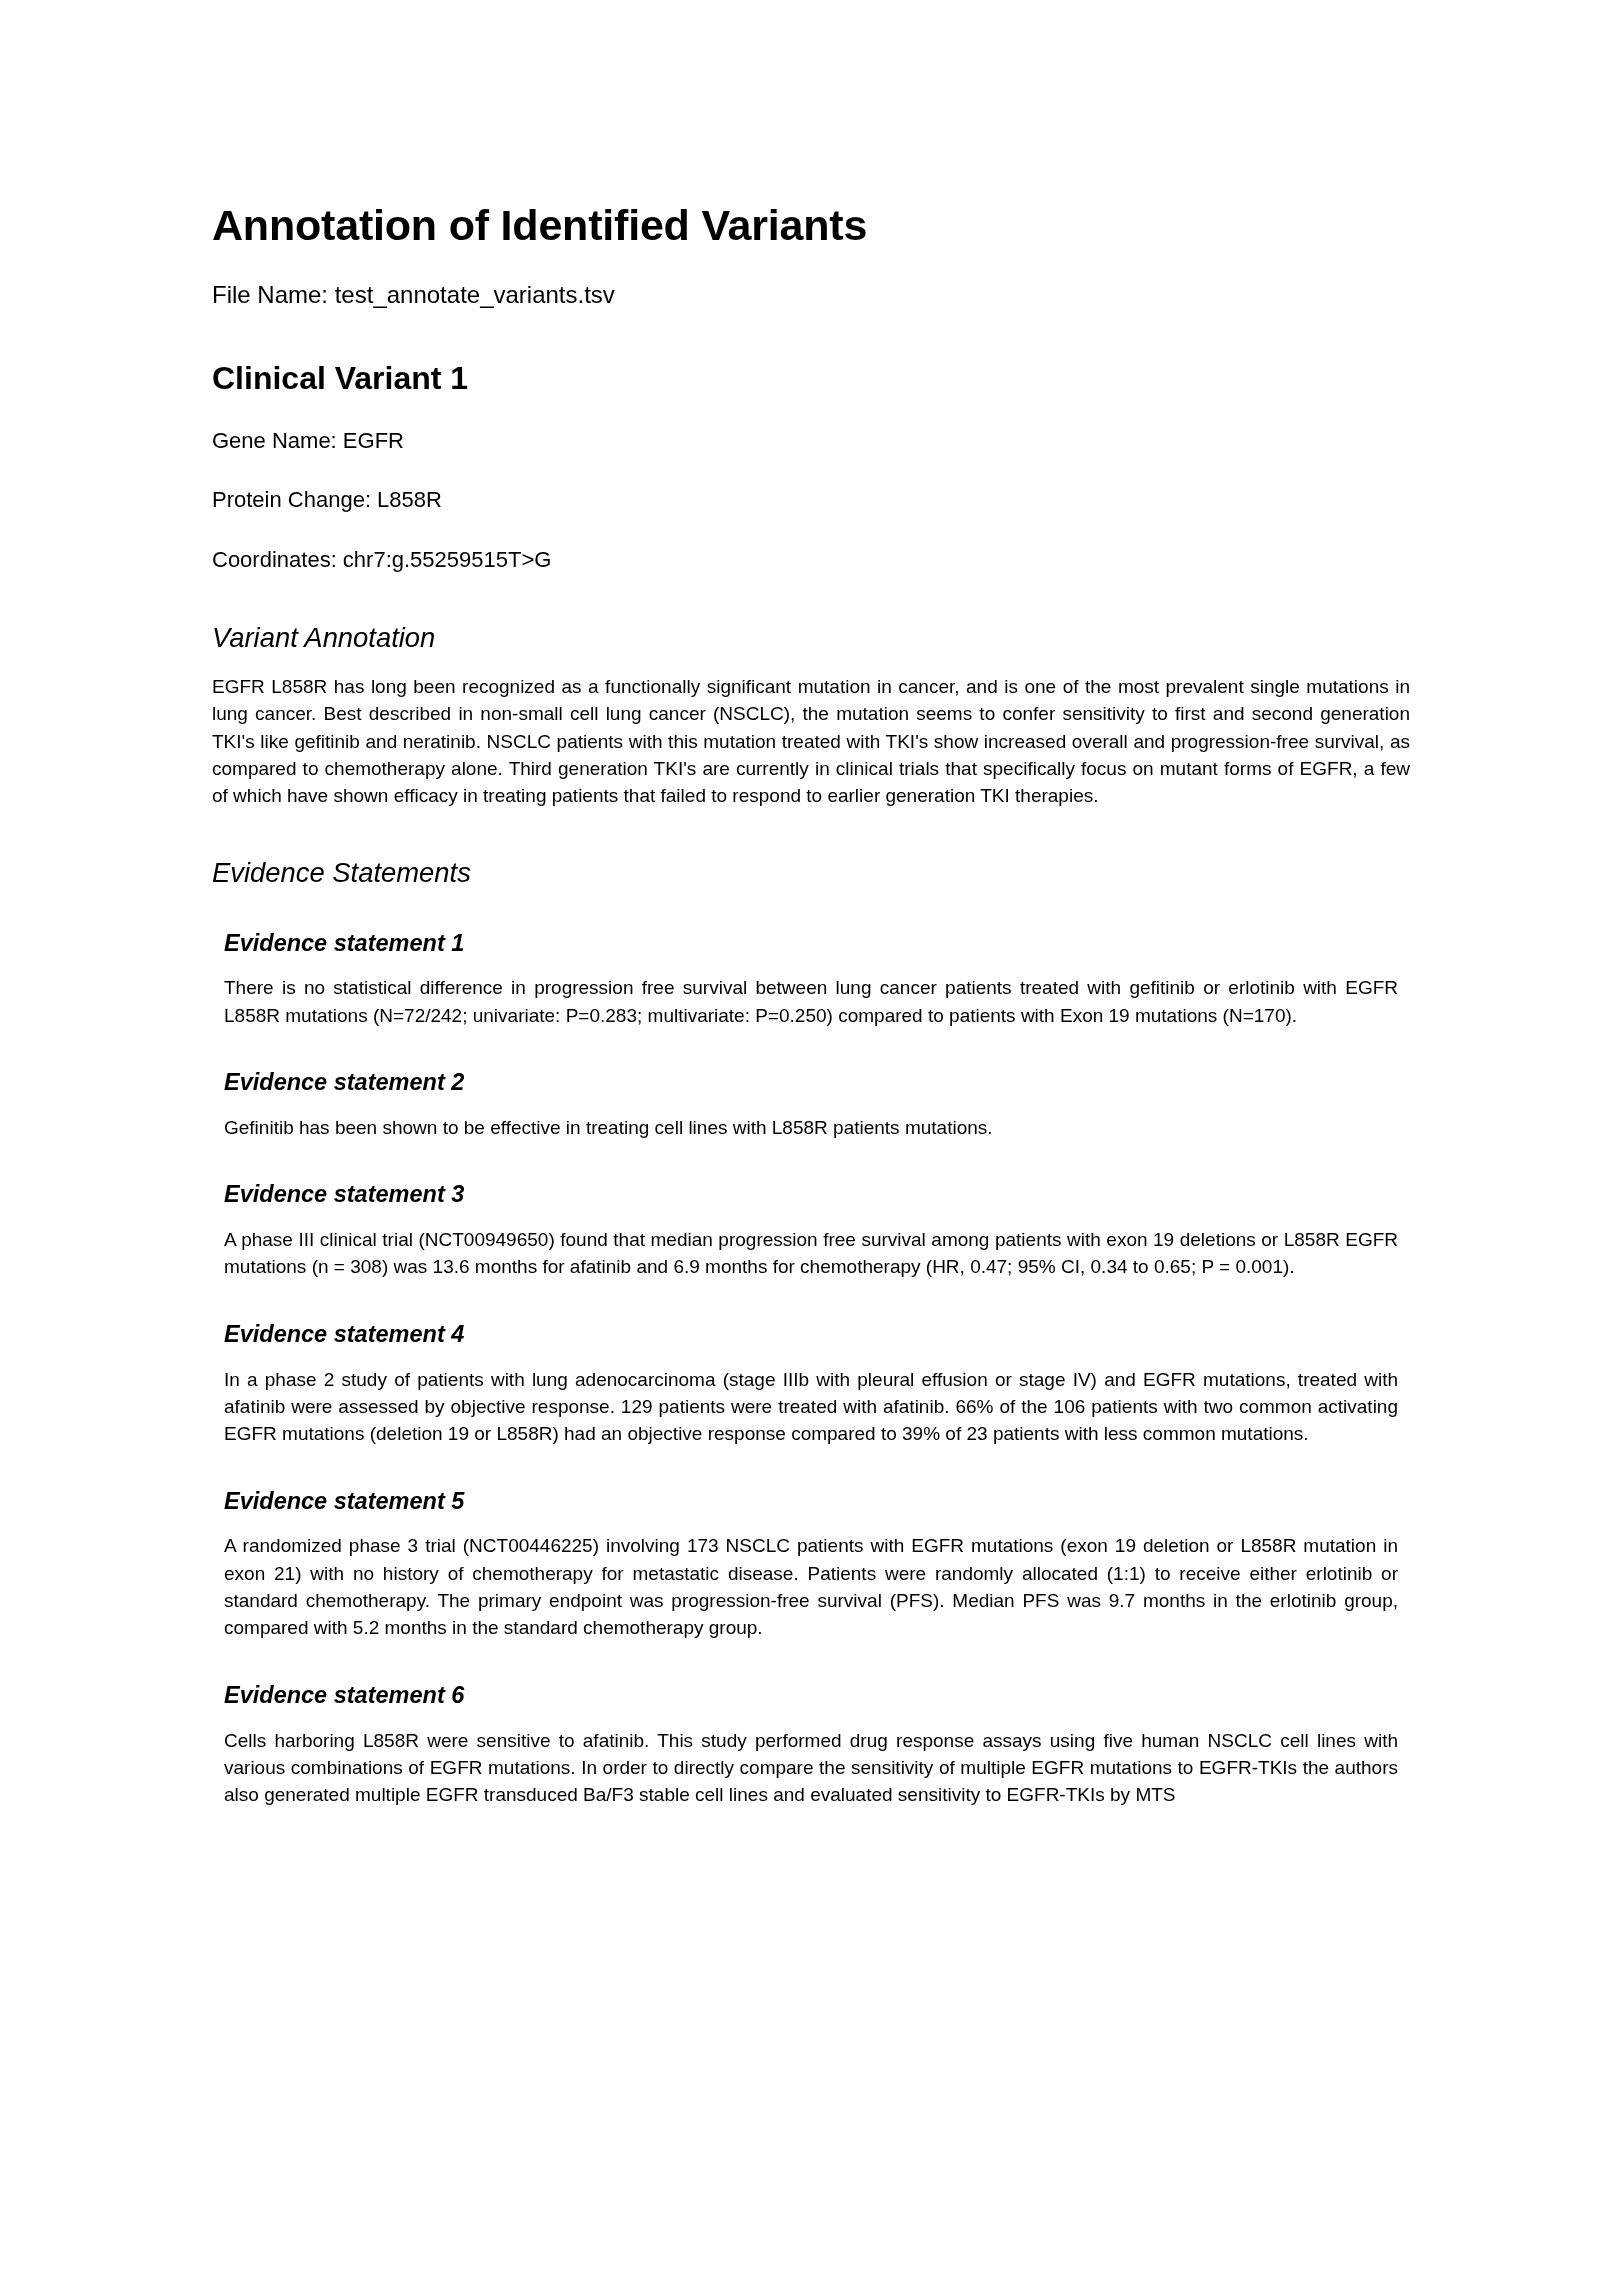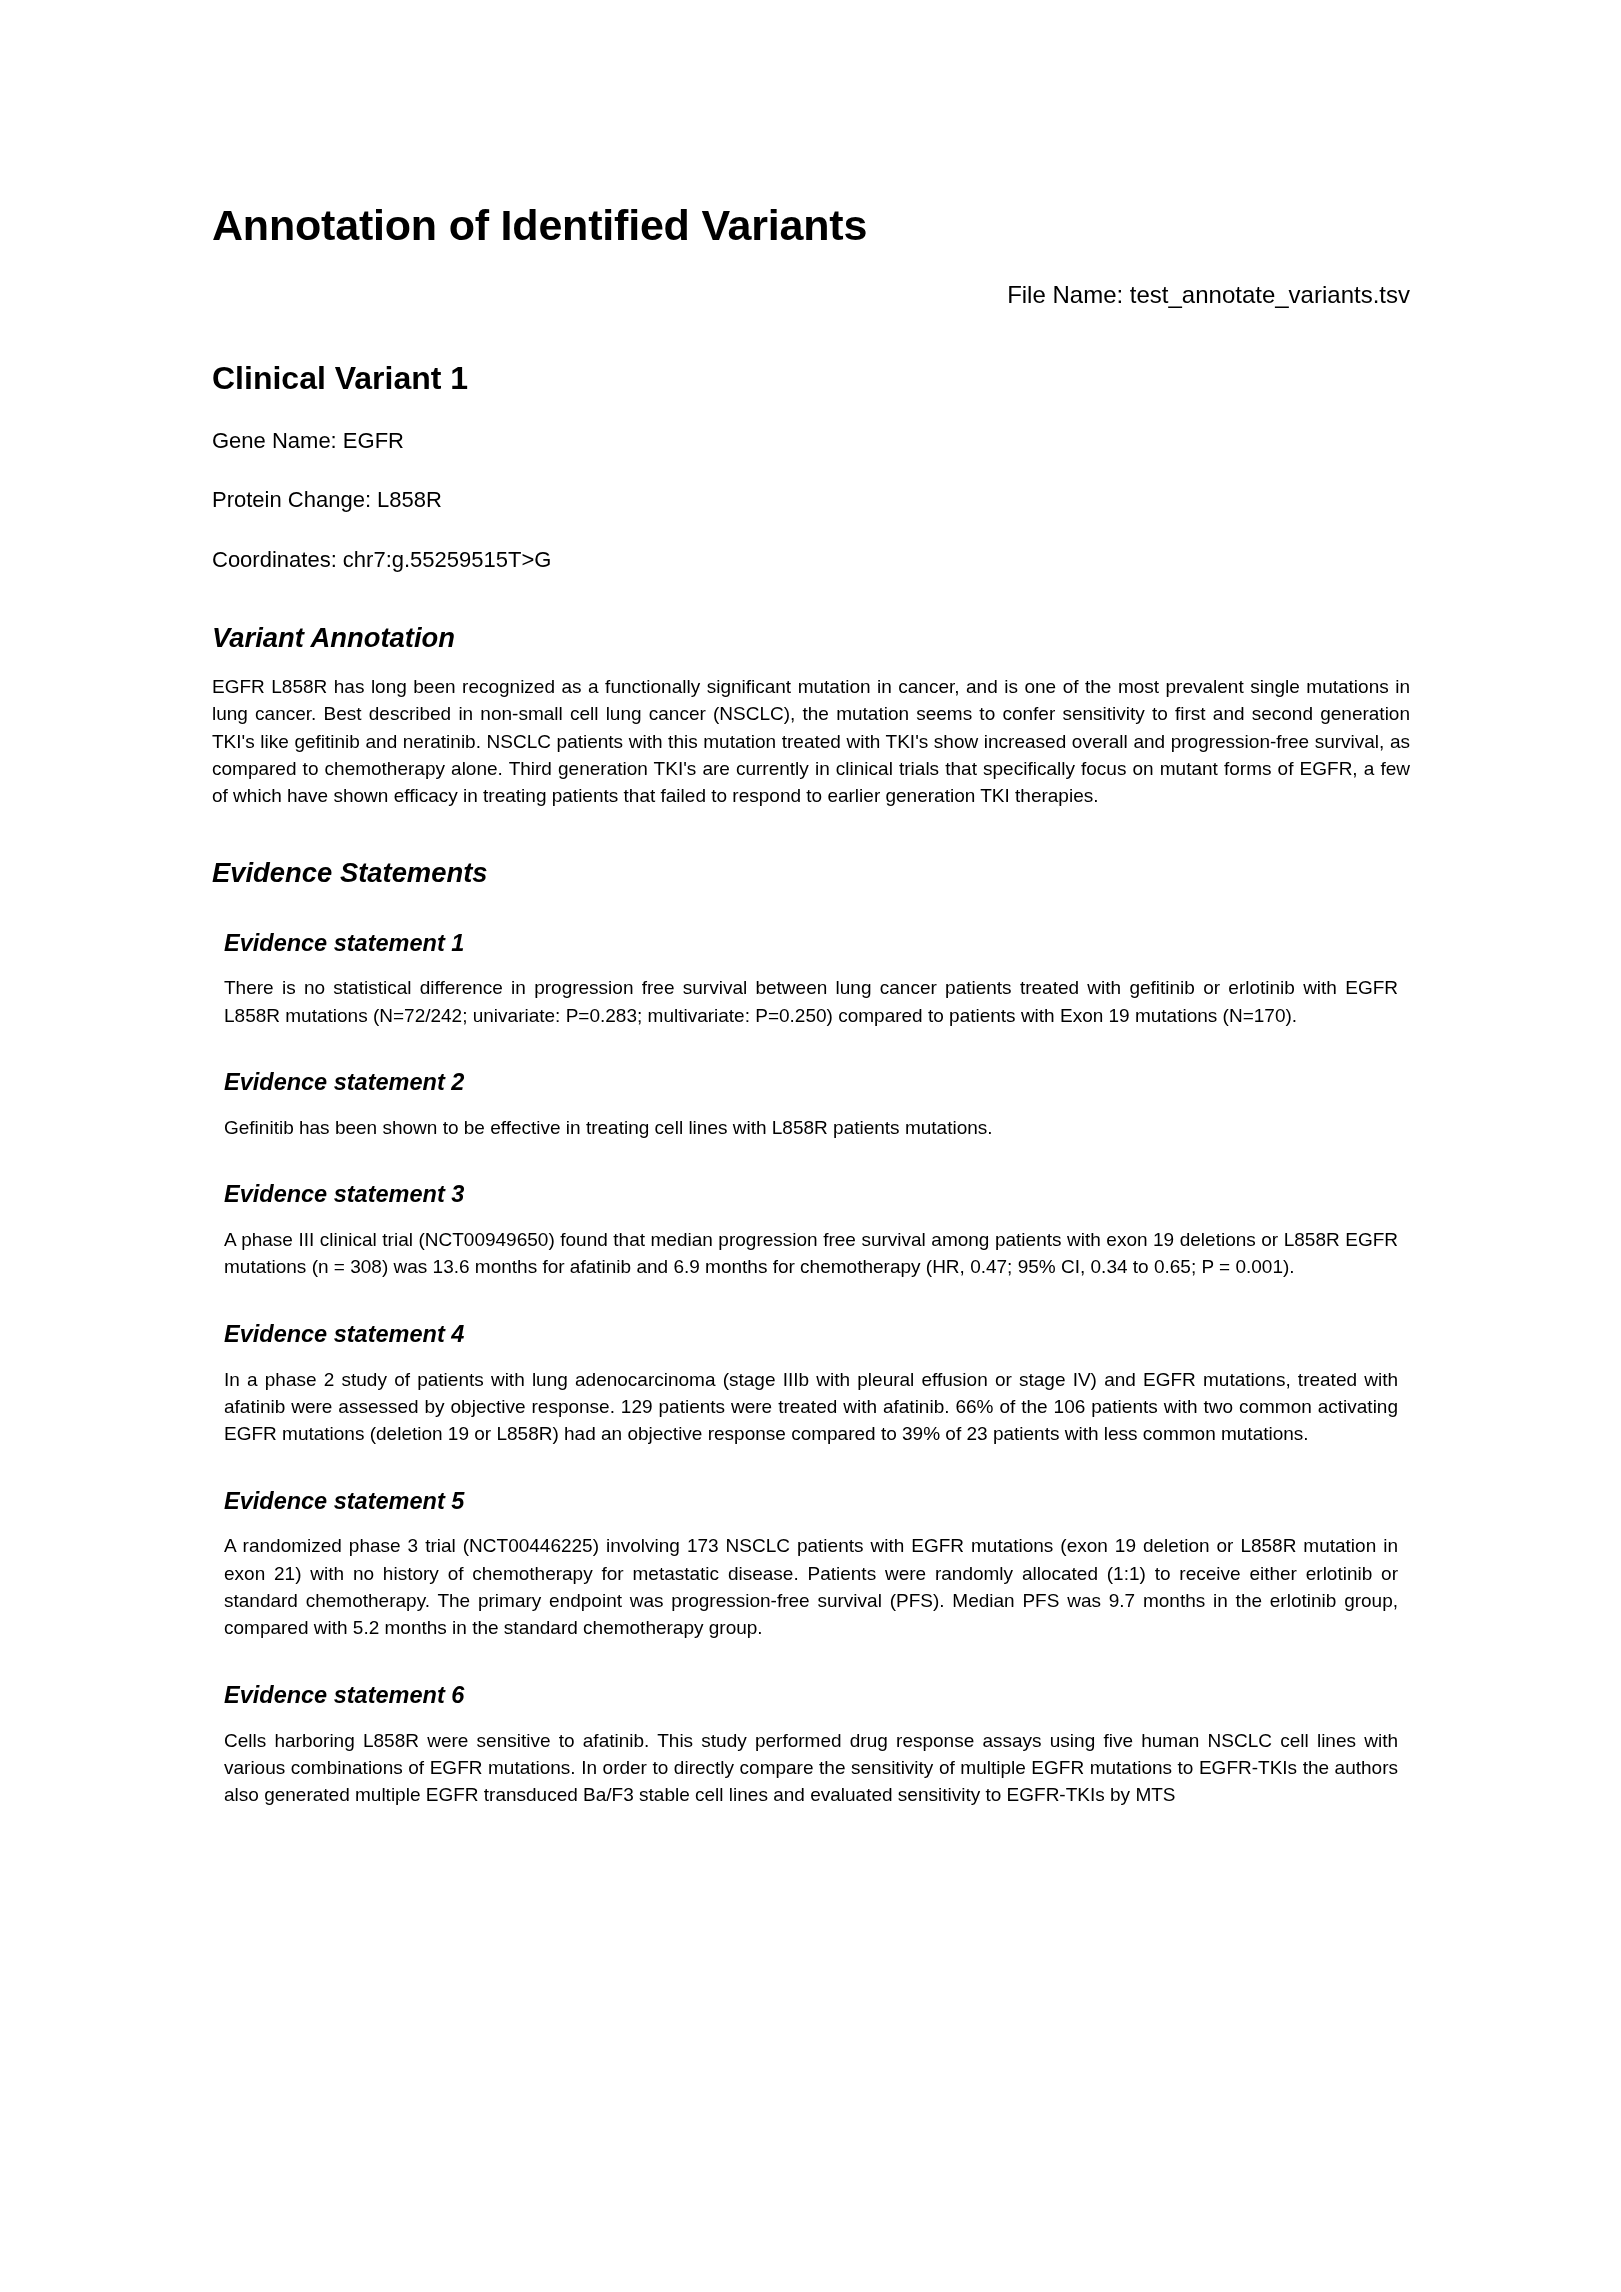--- a/index.html
+++ b/index.html
@@ -30,36 +30,35 @@
     font-size: 43px;
     font-weight: bold;
     line-height: 1.15;
     margin: 0 0 0 0;
     letter-spacing: -0.2px;
   }
   p.meta {
     font-size: 24px;
     line-height: 1.45;
     margin: 28px 0 0 0;
-    text-align: right;
   }
   h2.section-title {
     font-size: 32px;
     font-weight: bold;
     line-height: 1.2;
     margin: 46px 0 0 0;
   }
   p.field {
     font-size: 22px;
     line-height: 1.45;
     margin: 27.4px 0 0 0;
   }
   h3.sub-title {
     font-size: 27.4px;
-    font-weight: bold;
+    font-weight: normal;
     font-style: italic;
     line-height: 1.2;
     margin: 47px 0 0 0;
   }
   h4.ev-title {
     font-size: 23.5px;
     font-weight: bold;
     font-style: italic;
     line-height: 1.2;
     margin: 39px 0 0 0;

